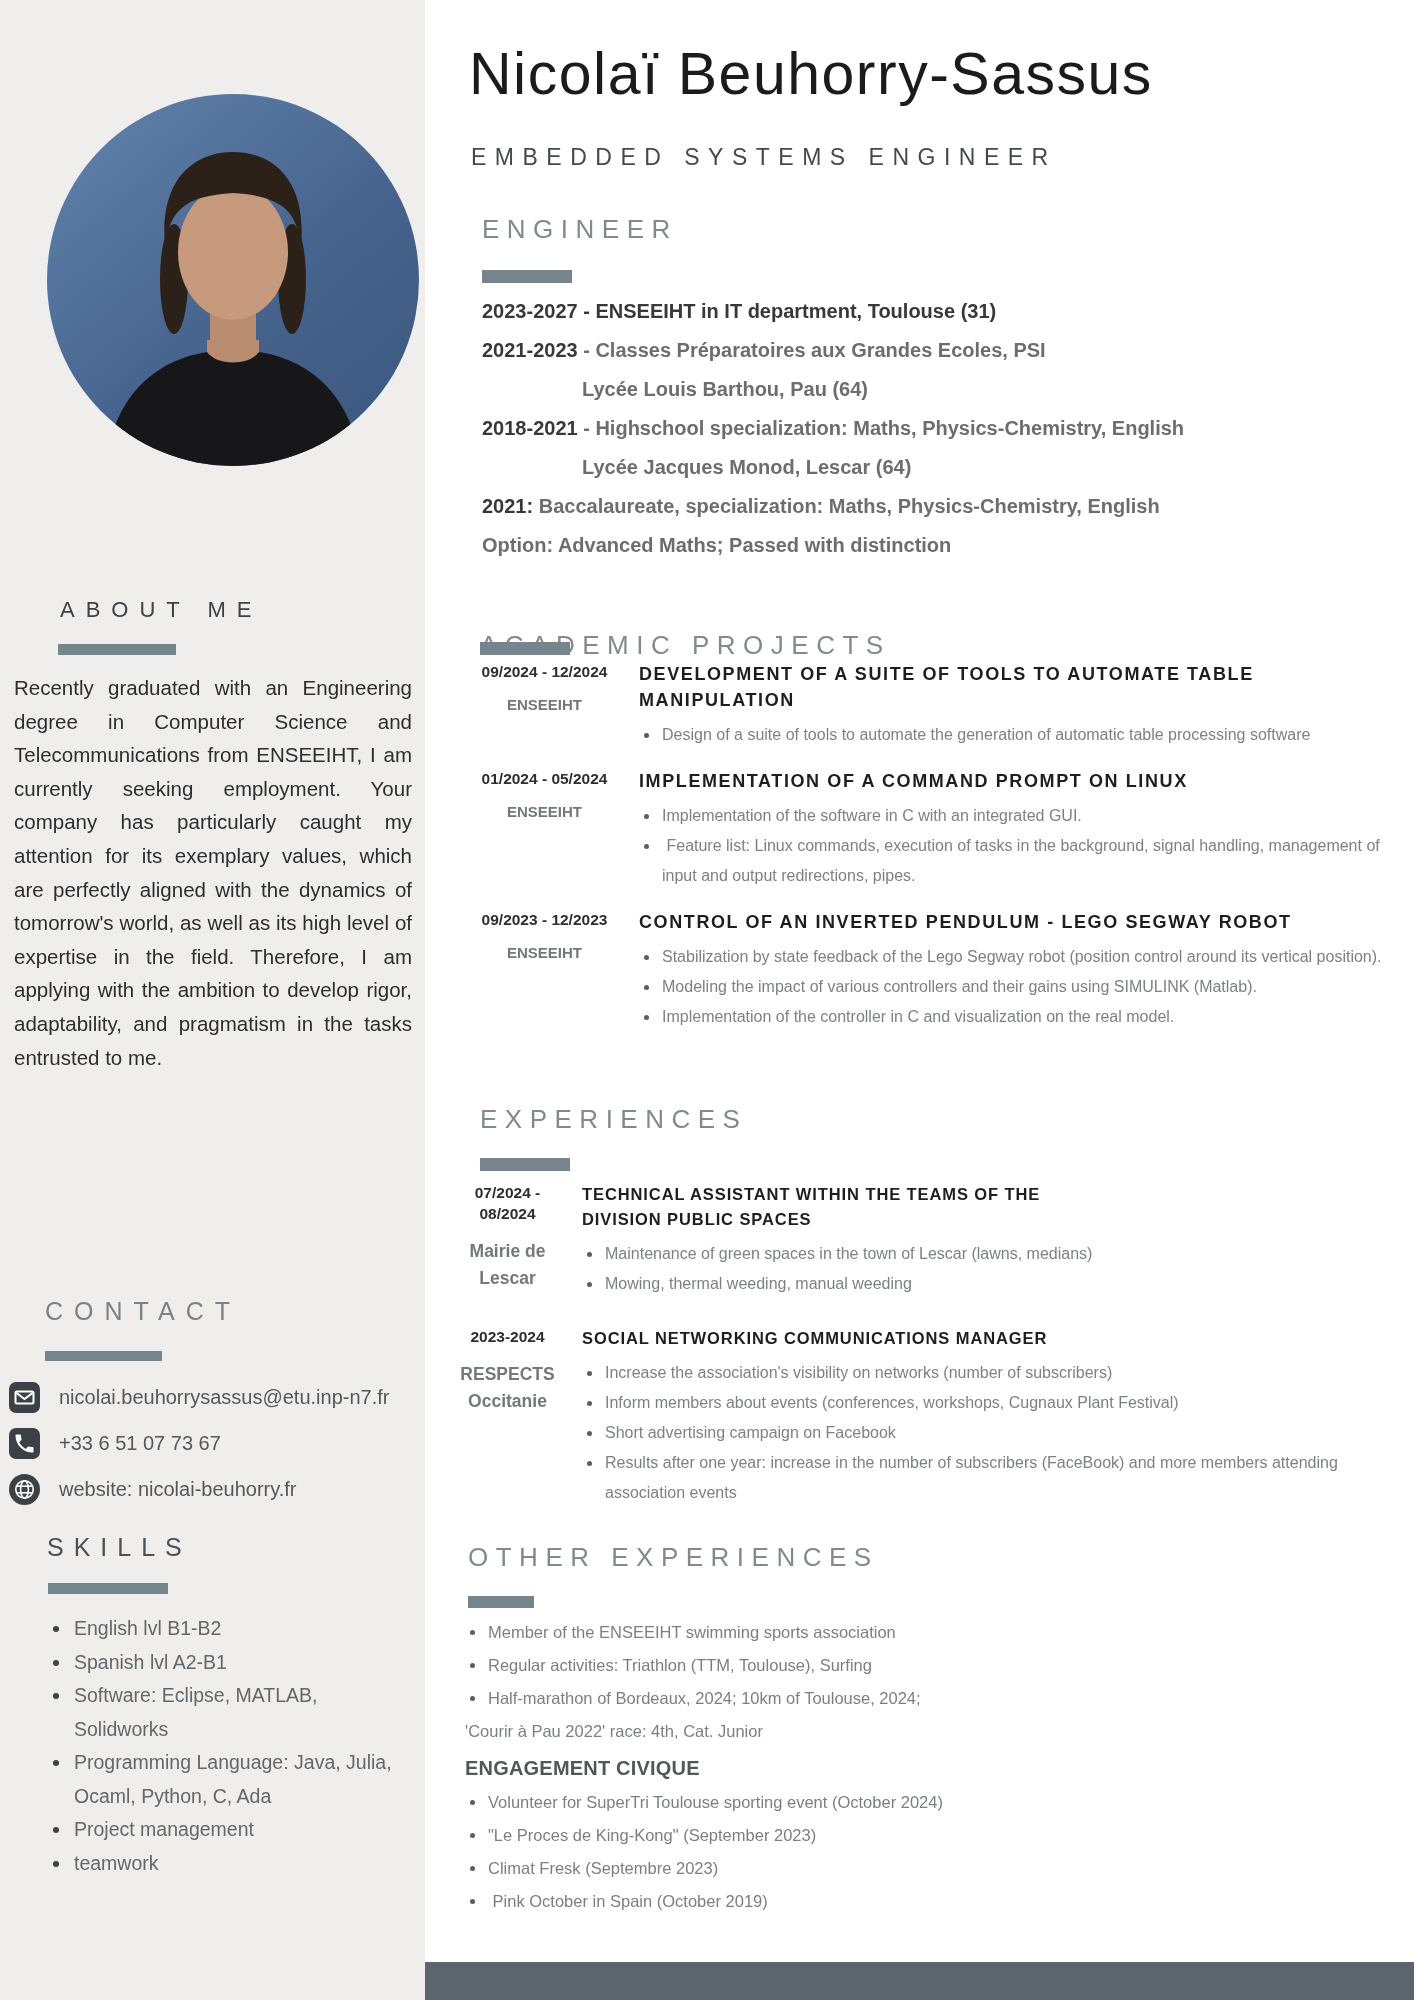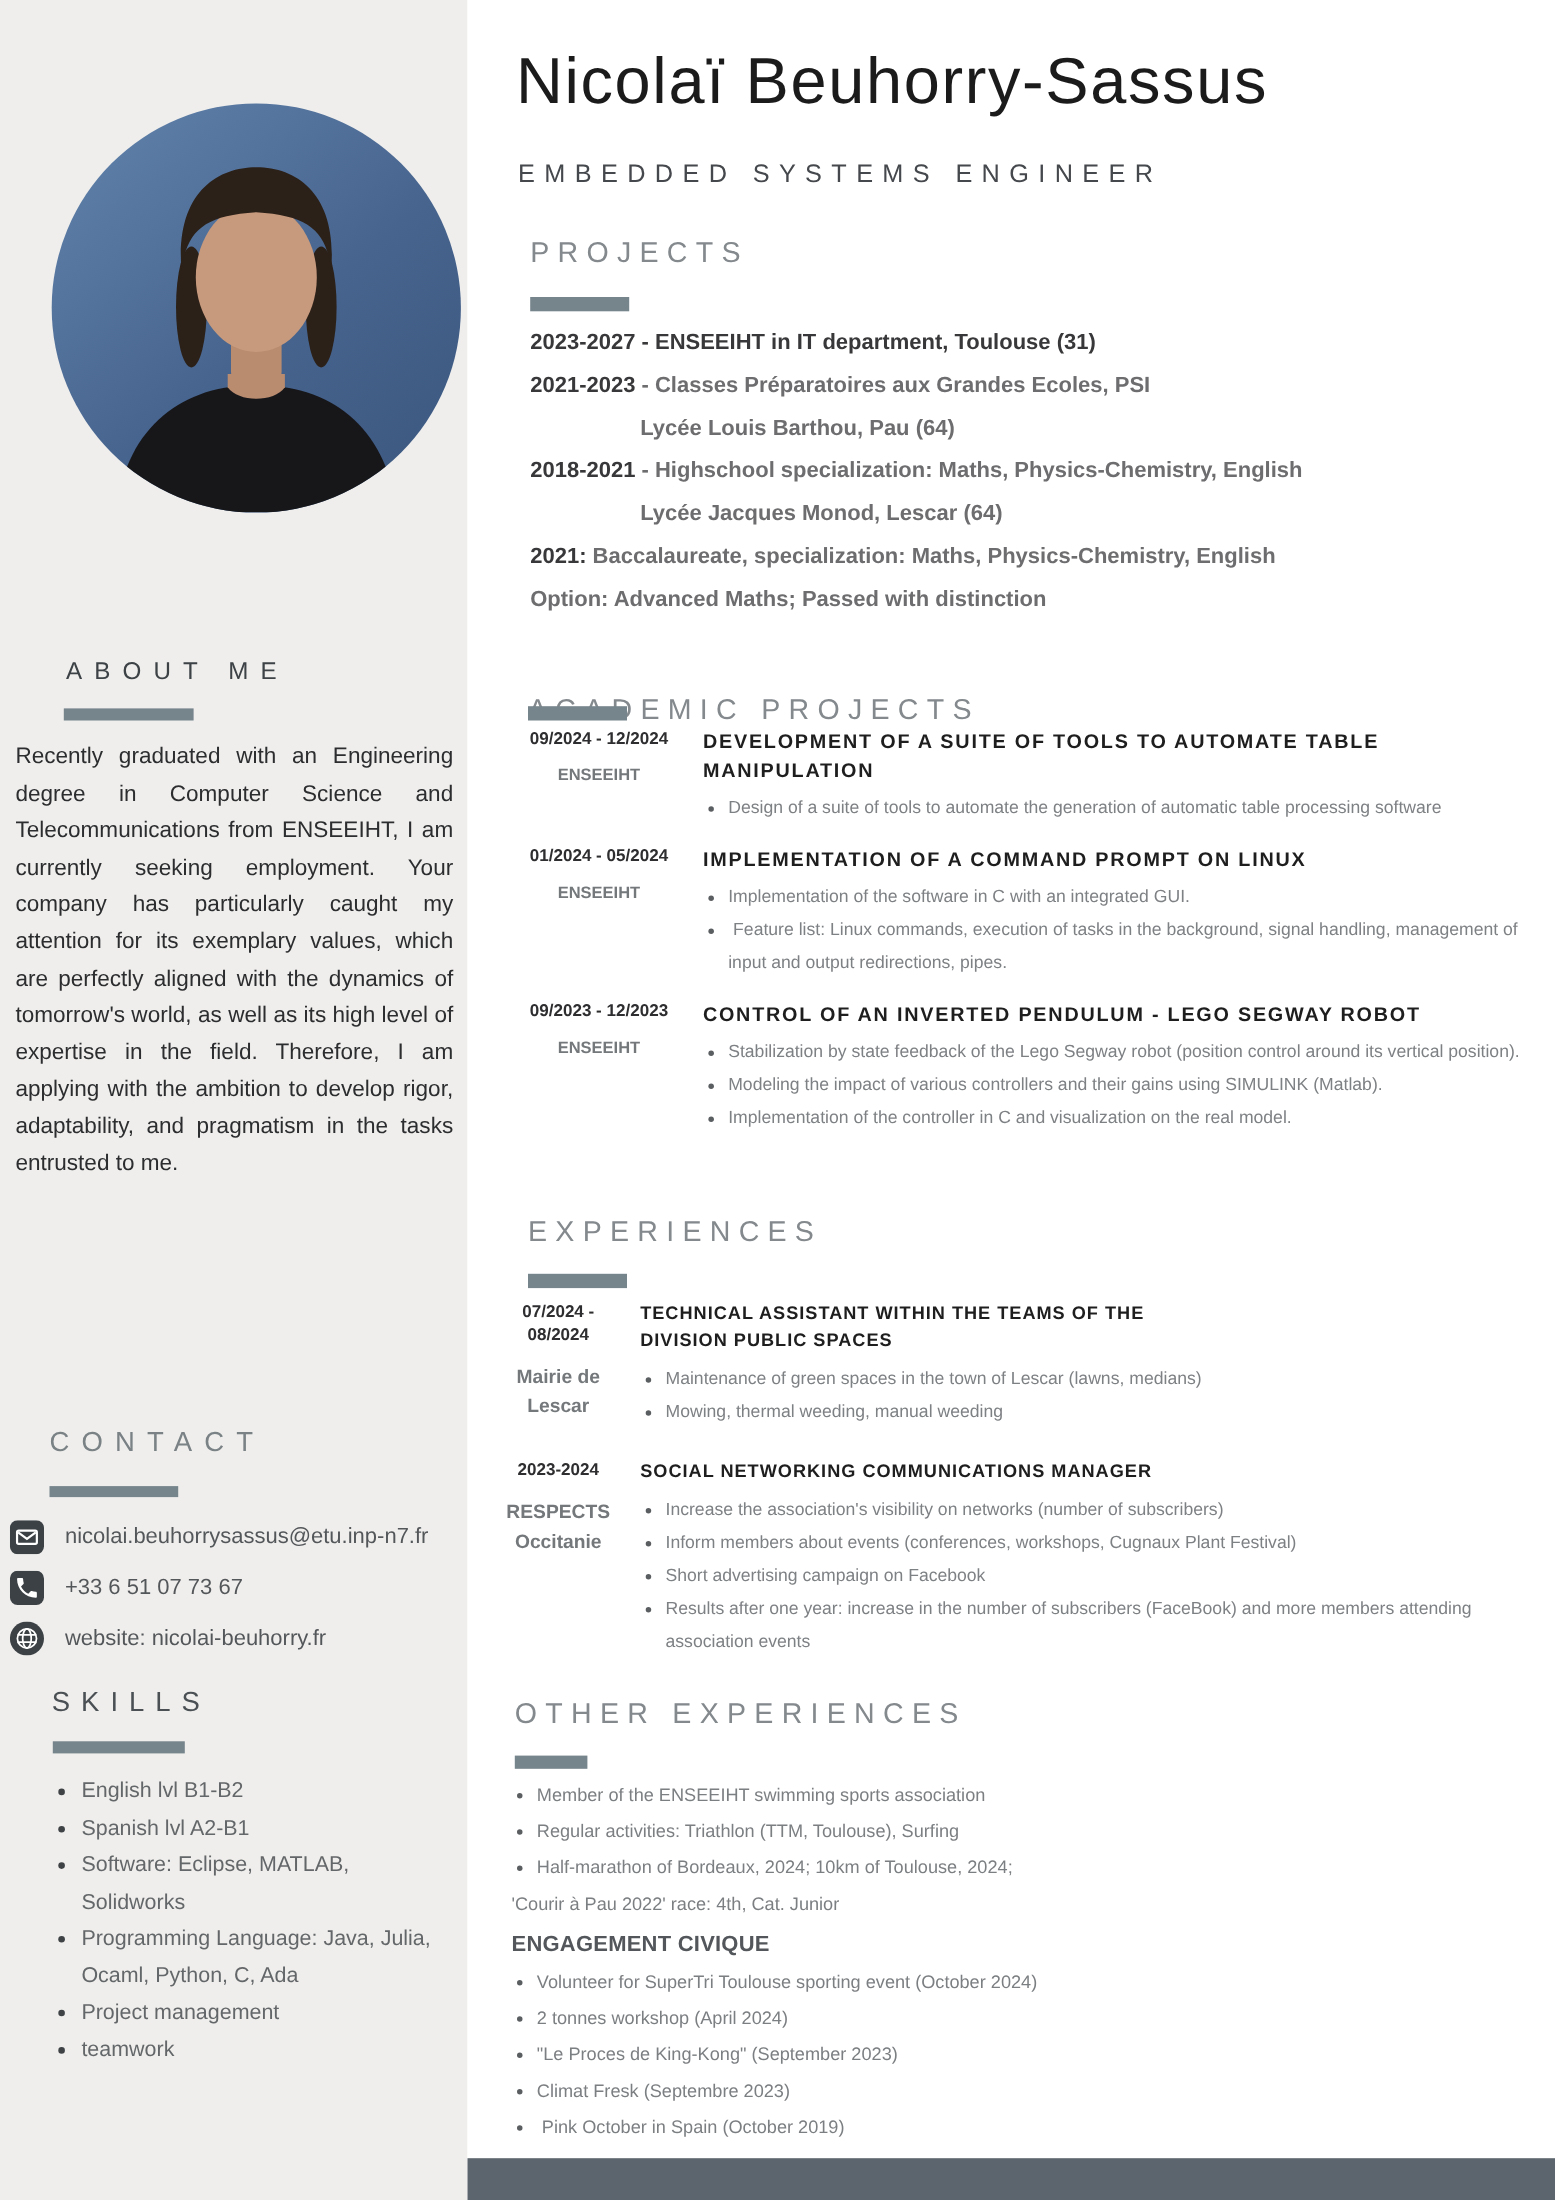--- a/index.html
+++ b/index.html
@@ -153,21 +153,21 @@
     <li>Project management</li>
     <li>teamwork</li>
   </ul>
 </div>
 
 <div class="main">
 
   <div id="name">Nicolaï Beuhorry-Sassus</div>
   <div id="job-title">EMBEDDED SYSTEMS ENGINEER</div>
 
-  <div class="section-heading" id="edu-heading">PROJECTS</div>
+  <div class="section-heading" id="edu-heading">ENGINEER</div>
   <div class="accent-bar" id="edu-bar"></div>
   <div id="edu-list">
     <div class="edu-line"><span class="edu-dark">2023-2027 - ENSEEIHT in IT department, Toulouse (31)</span><span class="edu-gray"></span></div>
     <div class="edu-line"><span class="edu-dark">2021-2023</span><span class="edu-gray"> - Classes Préparatoires aux Grandes Ecoles, PSI</span></div>
     <div class="edu-line indent"><span class="edu-dark"></span><span class="edu-gray">Lycée Louis Barthou, Pau (64)</span></div>
     <div class="edu-line"><span class="edu-dark">2018-2021</span><span class="edu-gray"> - Highschool specialization: Maths, Physics-Chemistry, English</span></div>
     <div class="edu-line indent"><span class="edu-dark"></span><span class="edu-gray">Lycée Jacques Monod, Lescar (64)</span></div>
     <div class="edu-line"><span class="edu-dark">2021:</span><span class="edu-gray"> Baccalaureate, specialization: Maths, Physics-Chemistry, English</span></div>
     <div class="edu-line"><span class="edu-dark"></span><span class="edu-gray">Option: Advanced Maths; Passed with distinction</span></div>
   </div>
@@ -262,21 +262,20 @@
   <div id="other-section">
     <ul>
       <li>Member of the ENSEEIHT swimming sports association</li>
       <li>Regular activities: Triathlon (TTM, Toulouse), Surfing</li>
       <li>Half-marathon of Bordeaux, 2024; 10km of Toulouse, 2024;</li>
     </ul>
     <div id="other-note">'Courir à Pau 2022' race: 4th, Cat. Junior</div>
     <div id="civic-heading">ENGAGEMENT CIVIQUE</div>
     <ul>
       <li>Volunteer for SuperTri Toulouse sporting event (October 2024)</li>
-      <li>2 tonnes workshop (April 2024)</li>
       <li>"Le Proces de King-Kong" (September 2023)</li>
       <li>Climat Fresk (Septembre 2023)</li>
       <li> Pink October in Spain (October 2019)</li>
     </ul>
   </div>
 </div>
 
 <div id="footer-bar"></div>
 
 </body></html>

